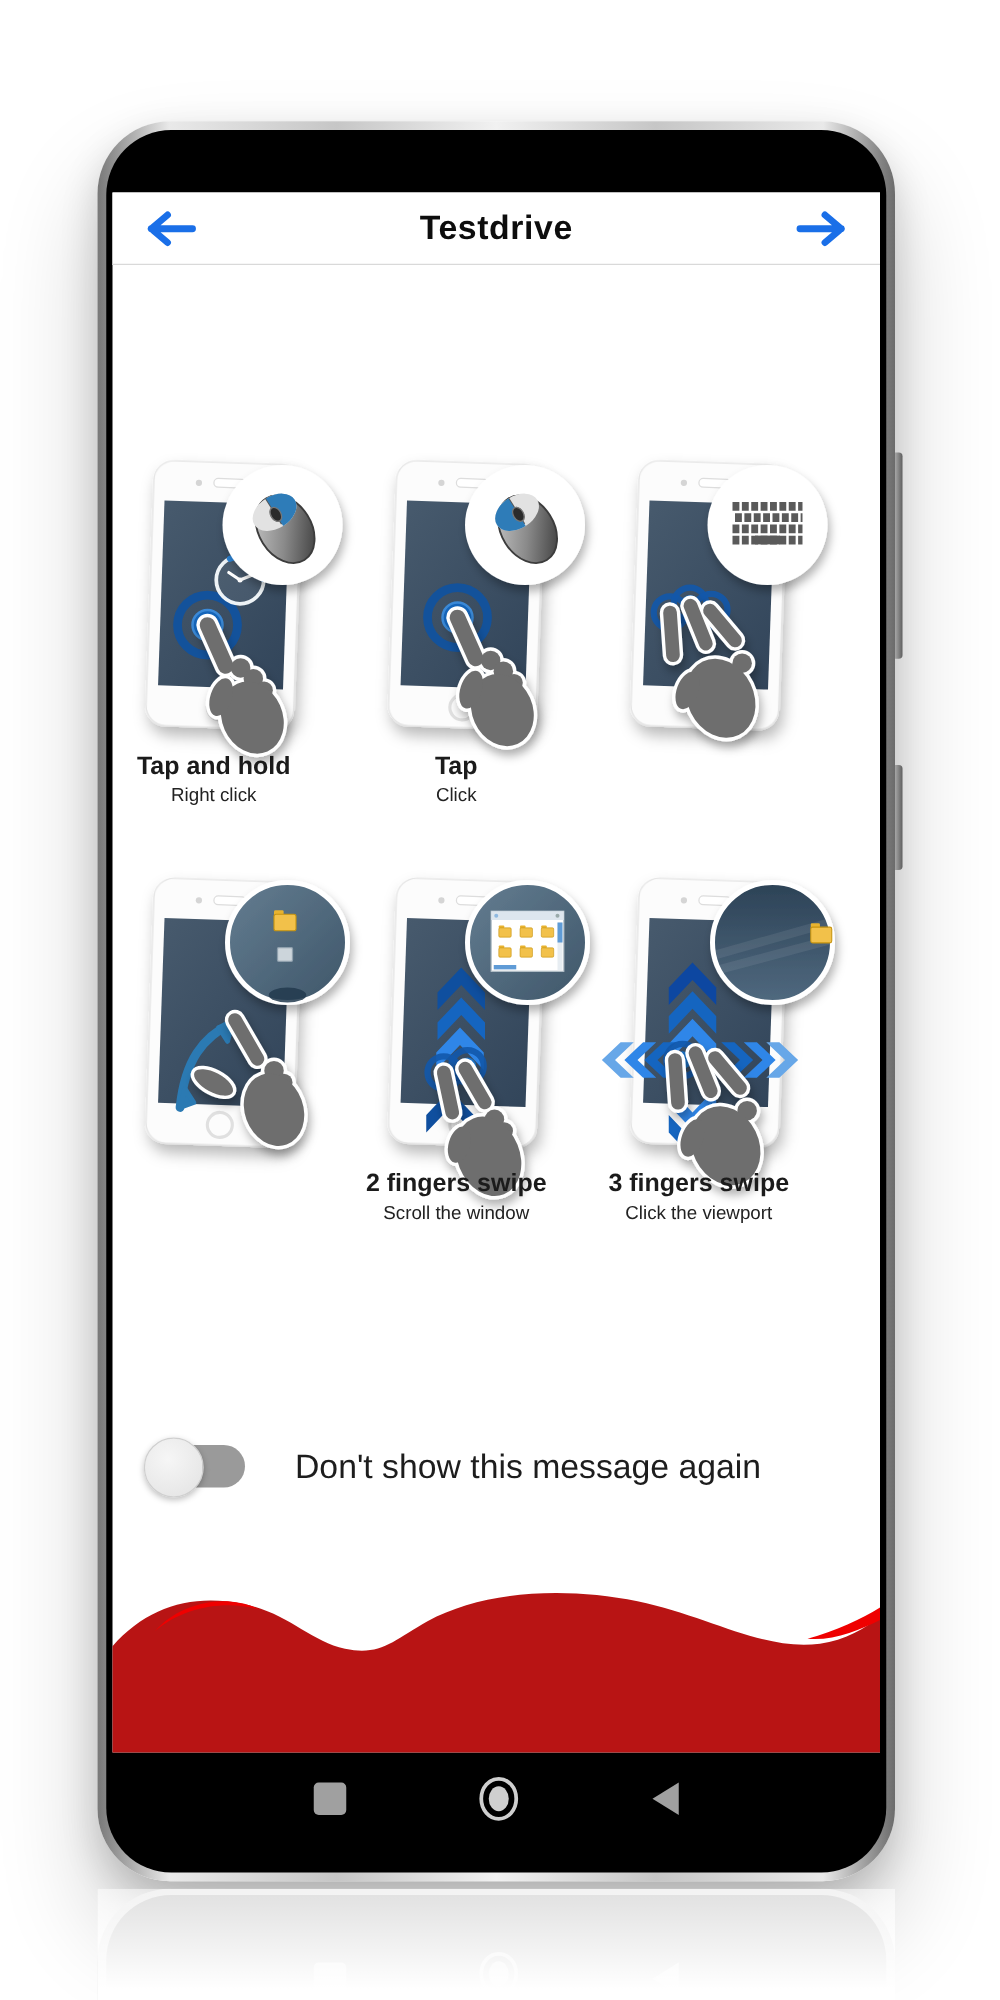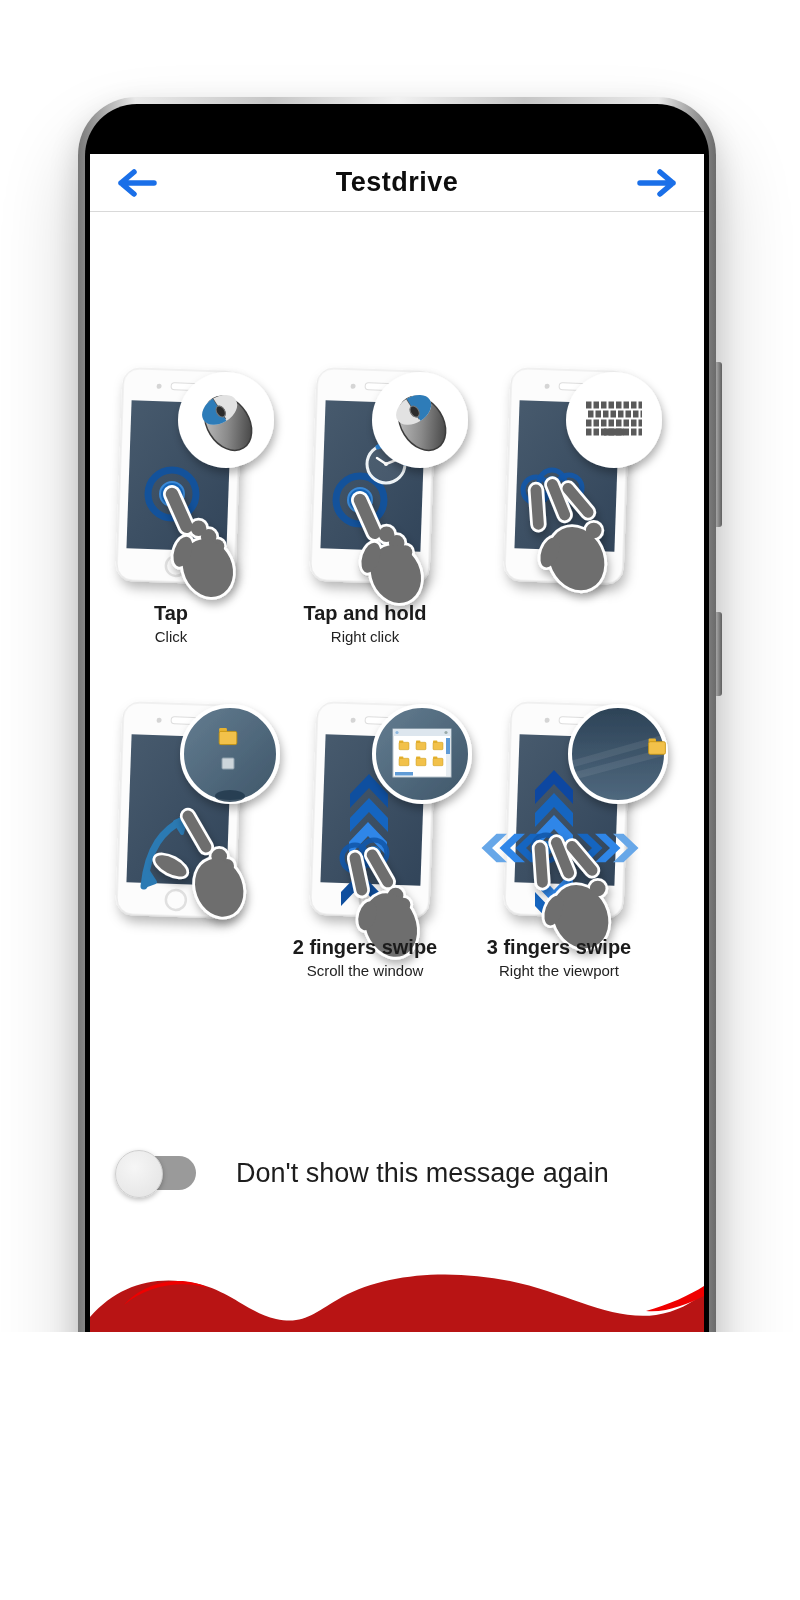--- a/index.html
+++ b/index.html
@@ -1,16 +1,16 @@
 <!DOCTYPE html>
 <html><head>
 <meta charset="utf-8">
 <style>
   html,body{margin:0;padding:0;background:#fff;}
-  .stage{position:relative;width:800px;height:1332px;background:#fff;overflow:hidden;
+  .stage{position:relative;width:800px;height:1600px;background:#fff;overflow:hidden;
          font-family:"Liberation Sans",sans-serif;}
   svg{overflow:visible;display:block;}
 
   
   .side-btn{position:absolute;left:712px;width:10px;border-radius:3px;
             background:linear-gradient(90deg,#9a9a9a,#c9c9c9 40%,#6e6e6e);}
   .side-btn.volume{top:362px;height:165px;}
   .side-btn.power{top:612px;height:84px;}
   .phone{position:absolute;left:78px;top:97px;width:638px;height:1408px;border-radius:58px;
          background:linear-gradient(90deg,#787878,#e9e9e9 9%,#c6c6c6 30%,#f1f1f1 50%,#c6c6c6 70%,#e9e9e9 91%,#6b6b6b);
@@ -212,57 +212,57 @@
           <svg class="nav-arrow" width="44" height="32" viewBox="0 0 44 32">
             <path d="M4,16 H37 M24,5 L37,16 L24,27" fill="none" stroke="#1a6fe8" stroke-width="5.5" stroke-linecap="round" stroke-linejoin="round"></path>
           </svg>
         </div>
 
         <div class="grid">
 
           <div class="cell">
             <svg class="illus" viewBox="0 0 194 236">
               <use href="#gphone" transform="translate(46,8) rotate(2 59 106)"></use>
+              <use href="#tap" transform="translate(92,138)"></use>
+              <use href="#clock" transform="translate(118,102)"></use>
+              <g filter="url(#fShS)">
+                  <use href="#hand-point" transform="translate(92,138) scale(0.78)"></use>
+                </g>
+              <g transform="translate(152,58)">
+                <use href="#badge-mouse"></use>
+                <g transform="rotate(-32)">
+                    <ellipse cx="0" cy="-12" rx="19" ry="13" fill="#2e7cb8" clip-path="url(#halfR)"></ellipse>
+                  <ellipse cx="0" cy="-10" rx="4" ry="6" fill="#2b2b2b" stroke="#777"></ellipse>
+                  </g>
+              </g>
+            </svg>
+            <div class="cap">
+              <div class="t">Tap and hold</div>
+              <div class="s">Right click</div>
+            </div>
+          </div>
+
+          <div class="cell">
+            <svg class="illus" viewBox="0 0 194 236">
+              <use href="#gphone" transform="translate(46,8) rotate(2 59 106)"></use>
               <use href="#tap" transform="translate(98,132)"></use>
               <g filter="url(#fShS)">
                   <use href="#hand-point" transform="translate(98,132) scale(0.78)"></use>
                 </g>
               <g transform="translate(152,58)">
                 <use href="#badge-mouse"></use>
                 <g transform="rotate(-32)">
                     <ellipse cx="0" cy="-12" rx="19" ry="13" fill="#2e7cb8" clip-path="url(#halfL)"></ellipse>
                   <ellipse cx="0" cy="-10" rx="4" ry="6" fill="#2b2b2b" stroke="#777"></ellipse>
                   </g>
               </g>
             </svg>
             <div class="cap">
               <div class="t">Tap</div>
               <div class="s">Click</div>
-            </div>
-          </div>
-
-          <div class="cell">
-            <svg class="illus" viewBox="0 0 194 236">
-              <use href="#gphone" transform="translate(46,8) rotate(2 59 106)"></use>
-              <use href="#tap" transform="translate(92,138)"></use>
-              <use href="#clock" transform="translate(118,102)"></use>
-              <g filter="url(#fShS)">
-                  <use href="#hand-point" transform="translate(92,138) scale(0.78)"></use>
-                </g>
-              <g transform="translate(152,58)">
-                <use href="#badge-mouse"></use>
-                <g transform="rotate(-32)">
-                    <ellipse cx="0" cy="-12" rx="19" ry="13" fill="#2e7cb8" clip-path="url(#halfR)"></ellipse>
-                  <ellipse cx="0" cy="-10" rx="4" ry="6" fill="#2b2b2b" stroke="#777"></ellipse>
-                  </g>
-              </g>
-            </svg>
-            <div class="cap">
-              <div class="t">Tap and hold</div>
-              <div class="s">Right click</div>
             </div>
           </div>
 
           <div class="cell">
             <svg class="illus" viewBox="0 0 194 236">
               <use href="#gphone" transform="translate(46,8) rotate(2 59 106)"></use>
               <use href="#tapS" transform="translate(74,128)"></use>
               <use href="#tapS" transform="translate(90,121)"></use>
               <use href="#tapS" transform="translate(107,126)"></use>
               <g filter="url(#fShS)">
@@ -352,21 +352,21 @@
                   <use href="#hand-three" transform="translate(78,152) scale(0.78)"></use>
                 </g>
               <g transform="translate(156,58)">
                 <circle r="48" fill="url(#gDeskDark)" stroke="#fff" stroke-width="4" filter="url(#fShS)"></circle>
                 <path d="M-46,10 L46,-16 M-44,22 L46,-2" stroke="rgba(255,255,255,.08)" stroke-width="7"></path>
                 <use href="#folder" transform="translate(39,-6) scale(1.05)"></use>
               </g>
             </svg>
             <div class="cap">
               <div class="t">3 fingers swipe</div>
-              <div class="s">Right the viewport</div>
+              <div class="s">Click the viewport</div>
             </div>
           </div>
         </div>
 
         <div class="toggle-row">
           <div class="switch">
             <div class="knob"></div>
           </div>
           <div class="toggle-label">Don't show this message again</div>
         </div>

